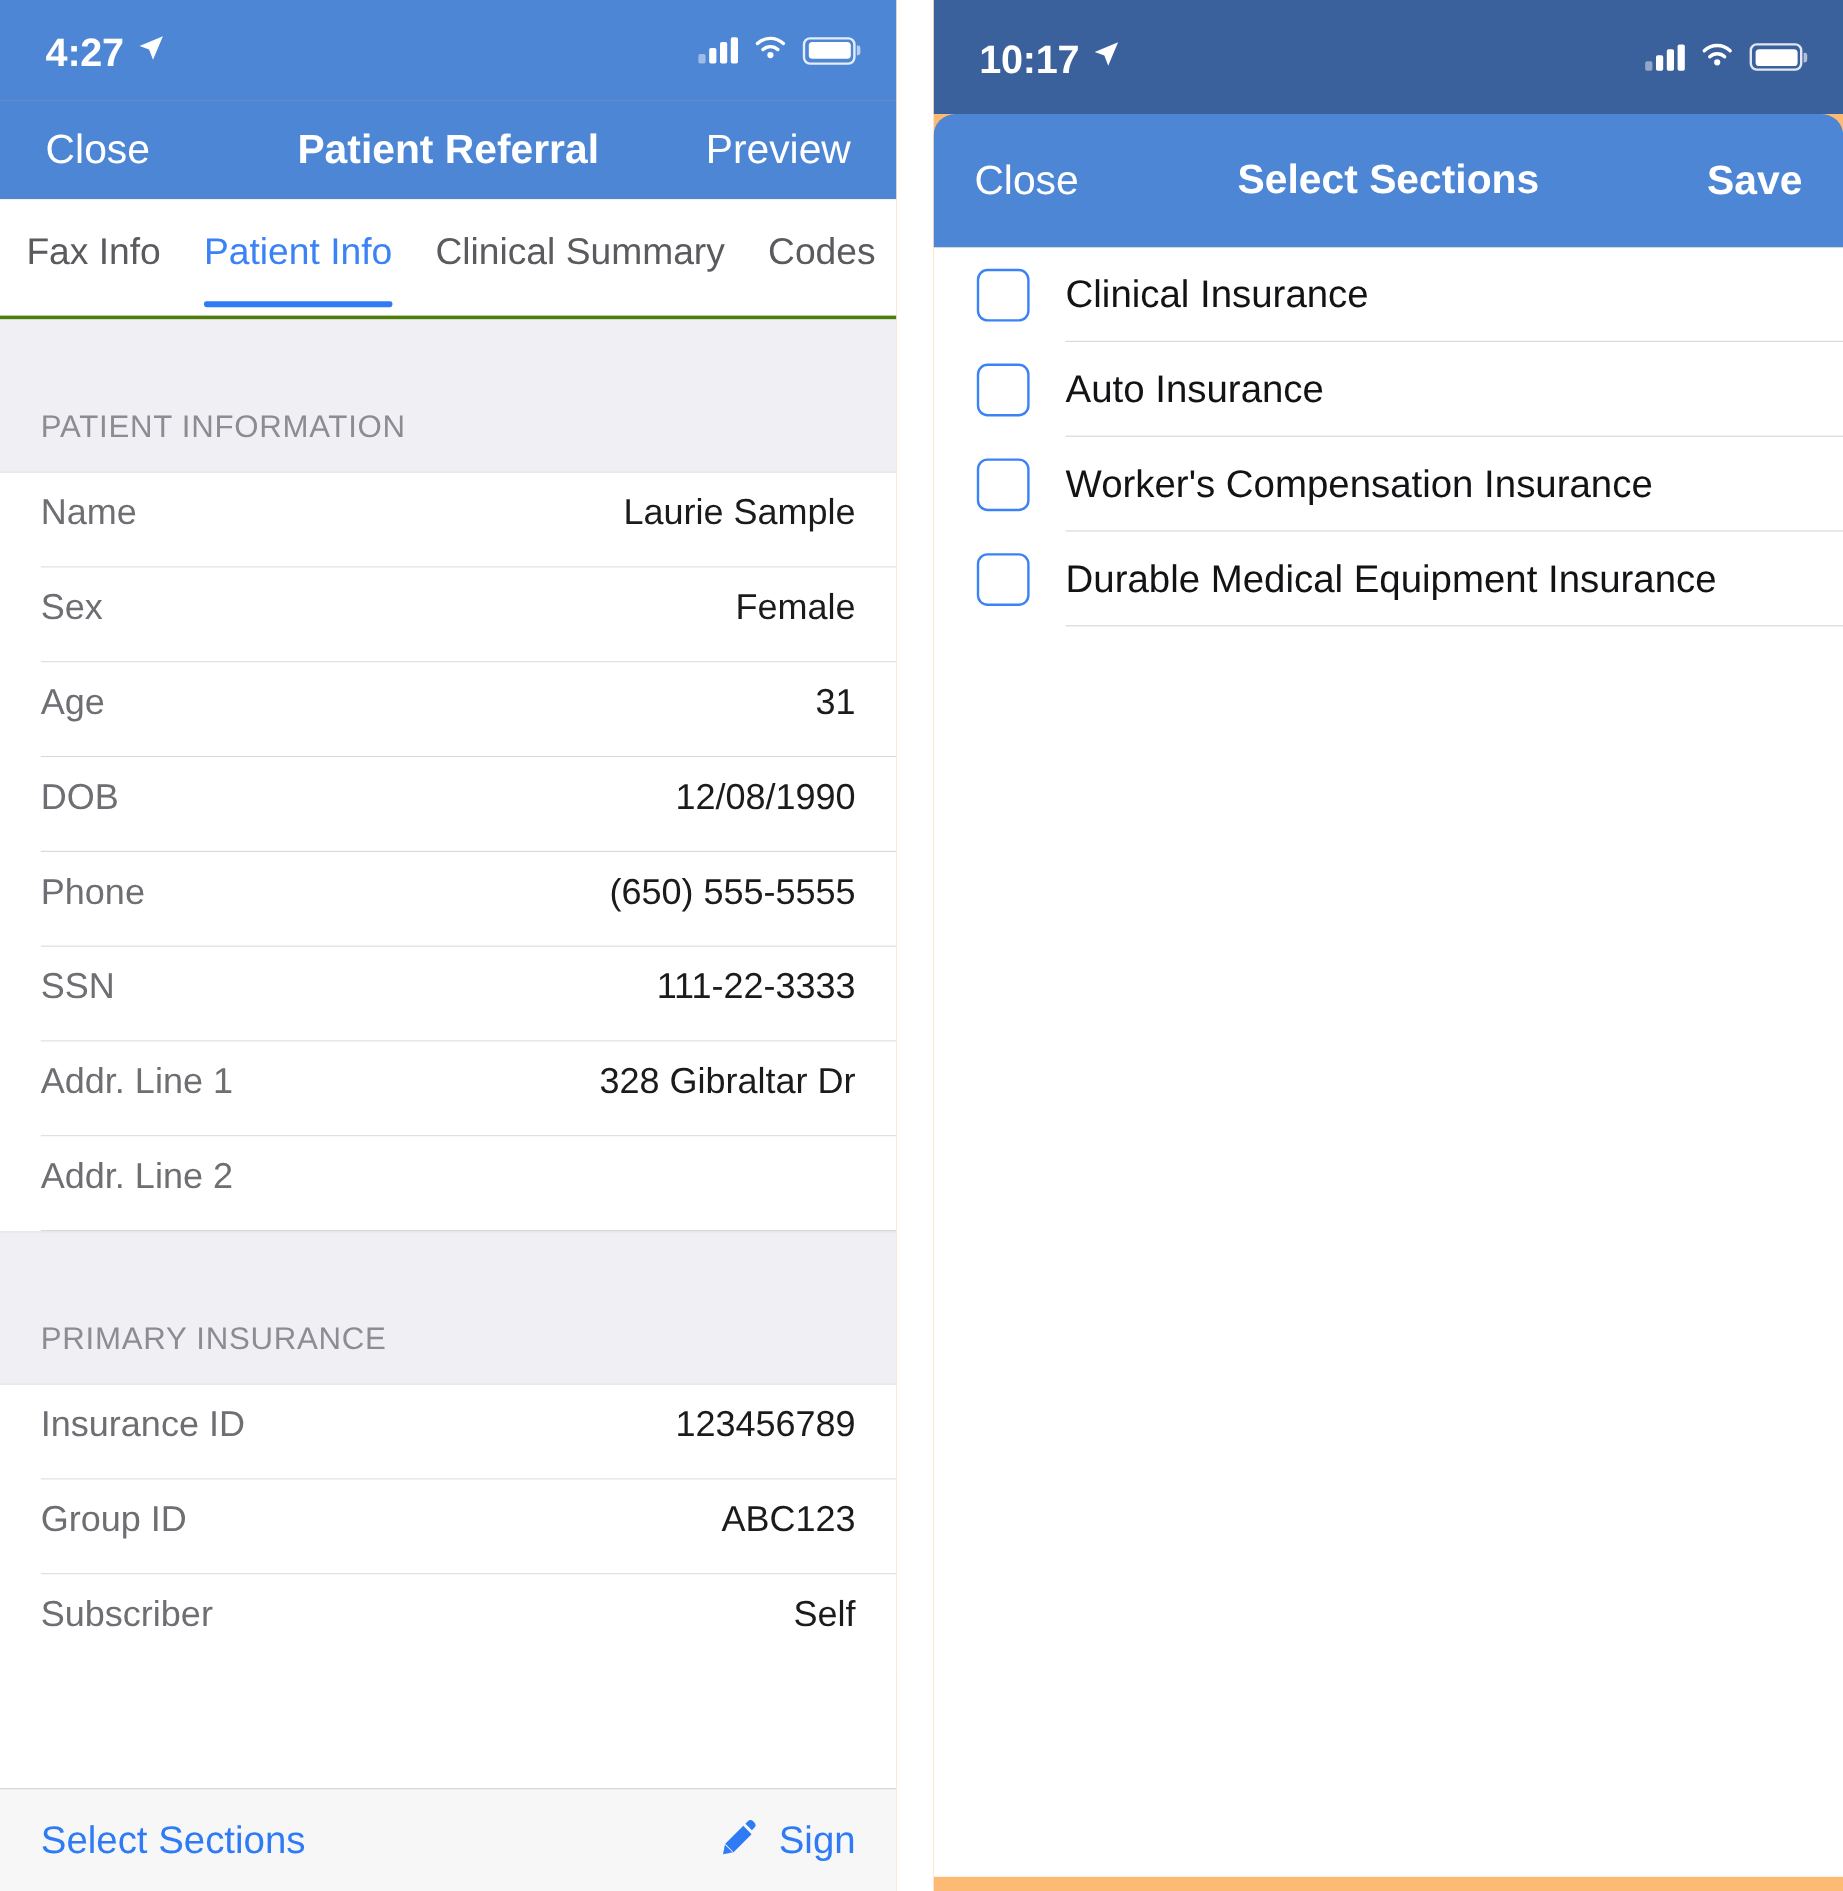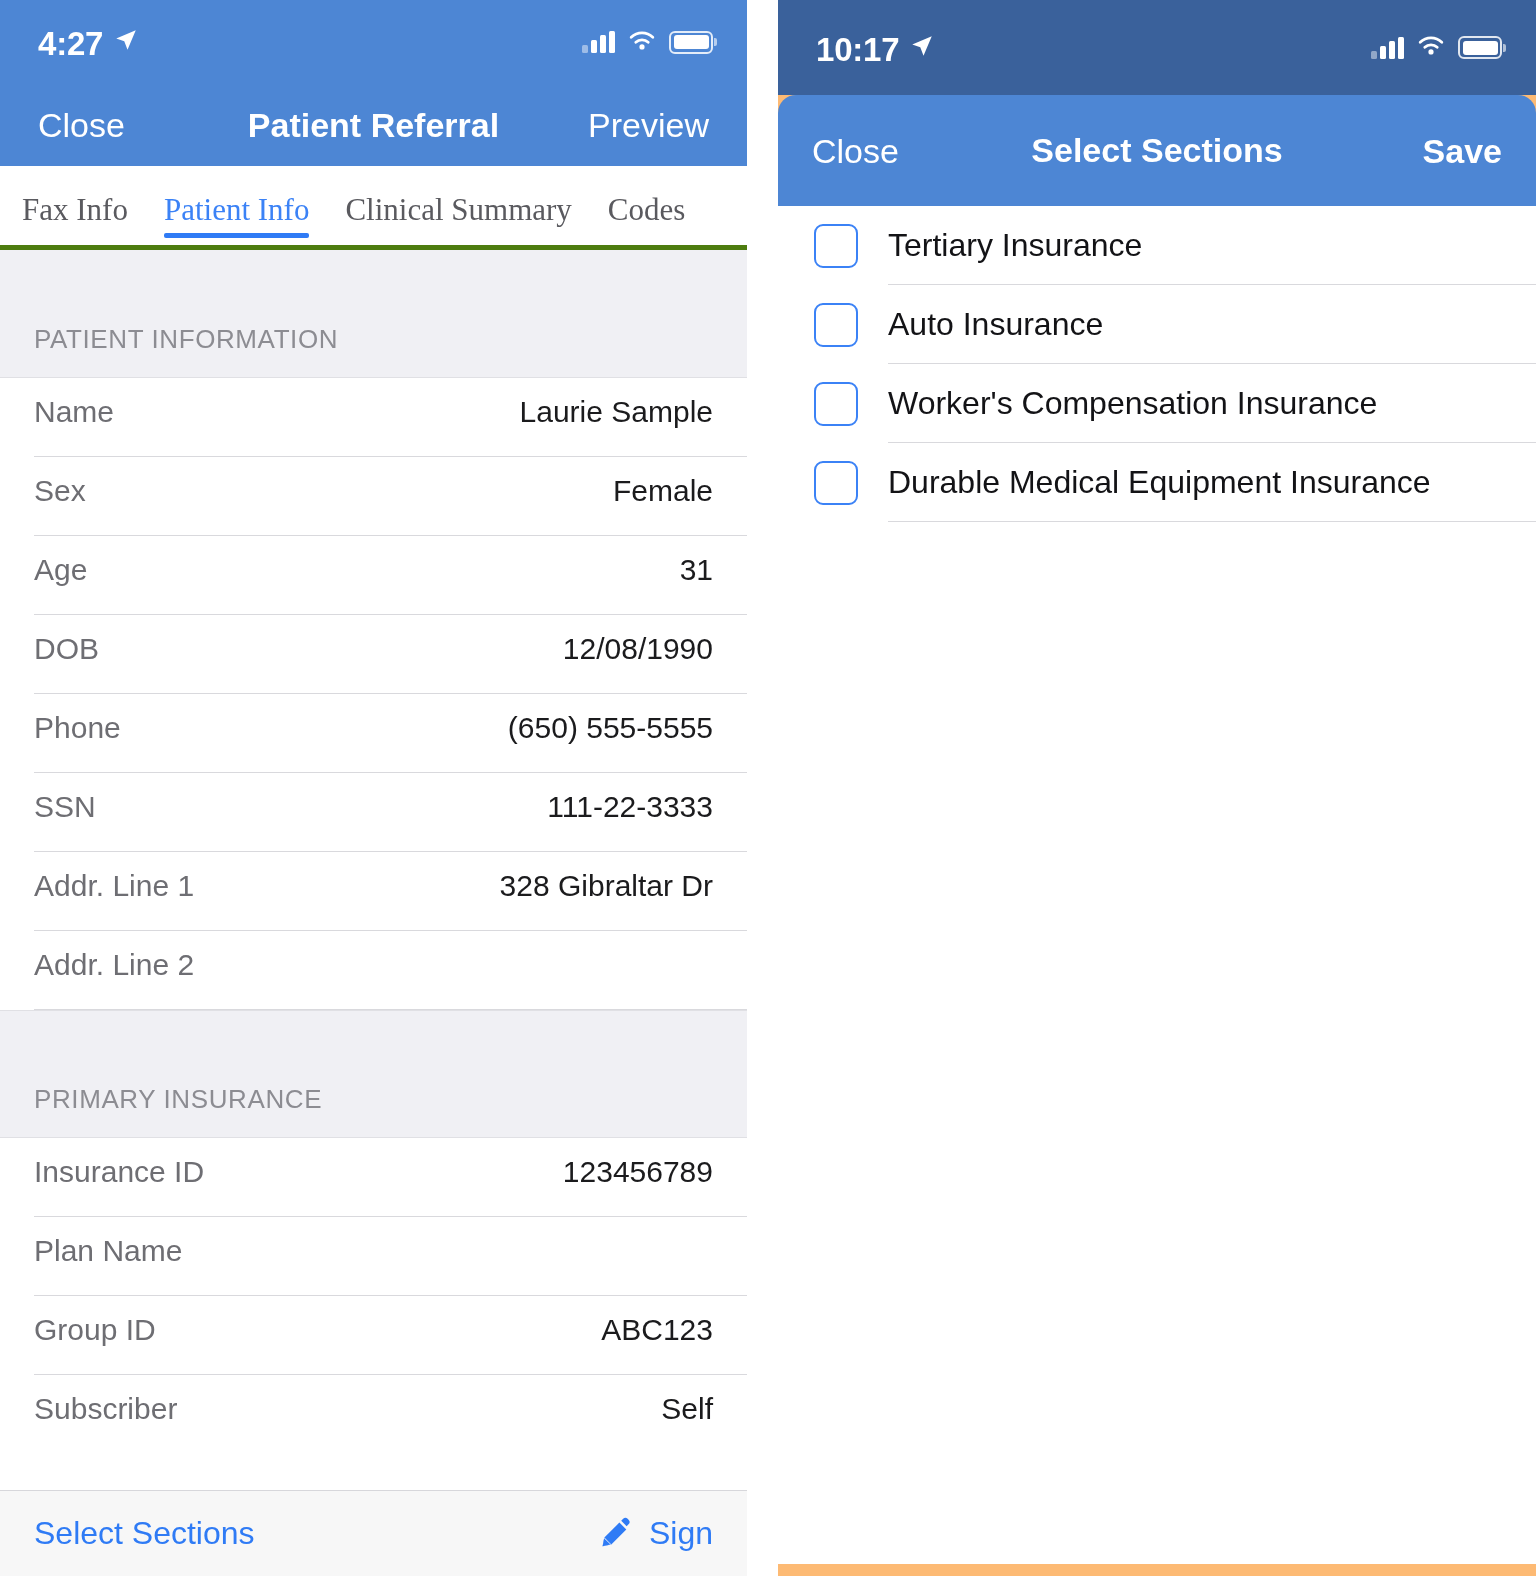--- a/index.html
+++ b/index.html
@@ -133,27 +133,26 @@
     text-align: center;
     font-size: 34px;
     font-weight: 700;
     pointer-events: none;
   }
   .nav-spacer { flex: 1; }
 
   
   .tabbar {
     position: relative;
-    height: 84px;
+    height: 100px;
     background: #ffffff;
     display: flex;
     align-items: flex-start;
     overflow: hidden;
-    border-bottom: 5px solid #4d7c0f;
-    font-family: Liberation Serif, serif;
+    border-bottom: 3px solid #4d7c0f;
   }
   .tab {
     position: relative;
     font-size: 31px;
     color: #5a5a5f;
     padding: 26px 0 0 0;
     margin-right: 36px;
     white-space: nowrap;
     cursor: pointer;
     height: 100%;
@@ -383,24 +382,20 @@
         <span class="row-value"></span>
       </div>
 
       <div class="section-header" style="border-top:1px solid #e0e0e4;">
         <span class="section-header-text">PRIMARY INSURANCE</span>
       </div>
 
       <div class="row">
         <span class="row-label">Insurance ID</span>
         <span class="row-value">123456789</span>
-      </div>
-      <div class="row">
-        <span class="row-label">Plan Name</span>
-        <span class="row-value"></span>
       </div>
       <div class="row">
         <span class="row-label">Group ID</span>
         <span class="row-value">ABC123</span>
       </div>
       <div class="row">
         <span class="row-label">Subscriber</span>
         <span class="row-value">Self</span>
       </div>
 
@@ -459,21 +454,21 @@
         <button class="nav-btn">Close</button>
         <span class="nav-title">Select Sections</span>
         <span class="nav-spacer"></span>
         <button class="nav-btn bold">Save</button>
       </div>
     </div>
 
     <div class="check-list">
       <div class="check-row">
         <span class="checkbox"></span>
-        <span class="check-label">Tertiary Insurance</span>
+        <span class="check-label">Clinical Insurance</span>
       </div>
       <div class="check-row">
         <span class="checkbox"></span>
         <span class="check-label">Auto Insurance</span>
       </div>
       <div class="check-row">
         <span class="checkbox"></span>
         <span class="check-label">Worker's Compensation Insurance</span>
       </div>
       <div class="check-row">

